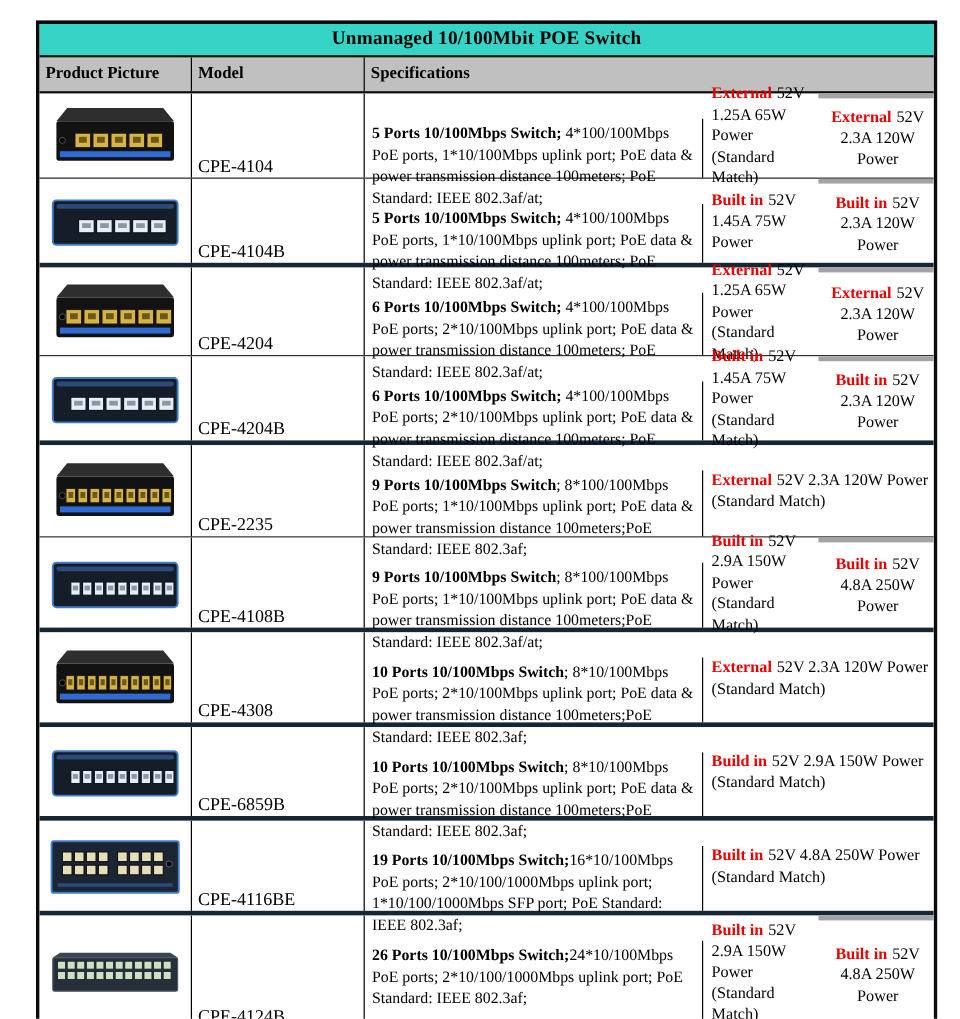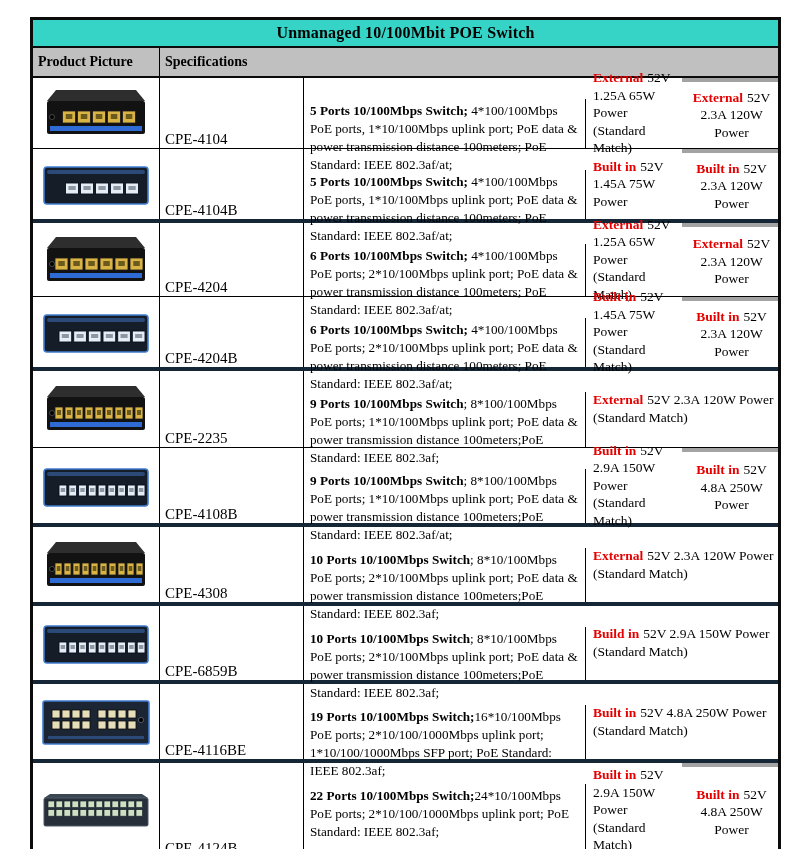--- a/index.html
+++ b/index.html
@@ -28,20 +28,21 @@
 </style>
 </head>
 <body>
 
 <div class="tbl">
   <div class="banner">
     <span>Unmanaged 10/100Mbit POE Switch</span>
   </div>
   <div class="hdr">
     <div class="hc w1">Product Picture</div>
+    <div class="hc w2">Model</div>
     <div class="hc grow">Specifications</div>
   </div>
   <div id="rows">
       <div class="row" style="height: 70px;">
         <div class="cell c-pic">
           <div class="fig"><svg width="112" height="56" viewBox="0 0 112 56">
               <polygon points="16,5 96,5 105,16 7,16" fill="#2e2e2e"></polygon>
               <rect x="7" y="16" width="98" height="33" rx="2" fill="#121212"></rect>
               <rect x="10" y="41" width="92" height="5" fill="#2e6bd4"></rect>
               <rect x="22.5" y="26" width="13.0" height="12" fill="#d9b343" stroke="#1a1a1a" stroke-width="0.8"></rect>
@@ -376,21 +377,21 @@
               <rect x="80.0" y="27.6" width="6.6" height="6.6" fill="#cfe0c0" stroke="#14212e" stroke-width="0.7"></rect>
               <rect x="88.0" y="19" width="6.6" height="6.6" fill="#cfe0c0" stroke="#14212e" stroke-width="0.7"></rect>
               <rect x="88.0" y="27.6" width="6.6" height="6.6" fill="#cfe0c0" stroke="#14212e" stroke-width="0.7"></rect>
               <rect x="96.0" y="19" width="6.6" height="6.6" fill="#cfe0c0" stroke="#14212e" stroke-width="0.7"></rect>
               <rect x="96.0" y="27.6" width="6.6" height="6.6" fill="#cfe0c0" stroke="#14212e" stroke-width="0.7"></rect>
             </svg></div>
         </div>
         <div class="cell c-model">
           <span>CPE-4124B</span>
         </div>
-        <div class="cell c-spec"><b>22 Ports 10/100Mbps Switch;</b><span>24*10/100Mbps PoE ports; 2*10/100/1000Mbps uplink port;  PoE Standard: IEEE 802.3af;</span></div>
+        <div class="cell c-spec"><b>26 Ports 10/100Mbps Switch;</b><span>24*10/100Mbps PoE ports; 2*10/100/1000Mbps uplink port;  PoE Standard: IEEE 802.3af;</span></div>
         <div class="cell c-power">
           <div class="pw">
             <span><b class="pw-prefix">Built in</b><span>52V 2.9A 150W Power (Standard Match)</span></span>
           </div>
           <div class="pw">
             <span><b class="pw-prefix">Built in</b><span>52V 4.8A 250W Power</span></span>
           </div>
         </div>
       </div>
     </div>

